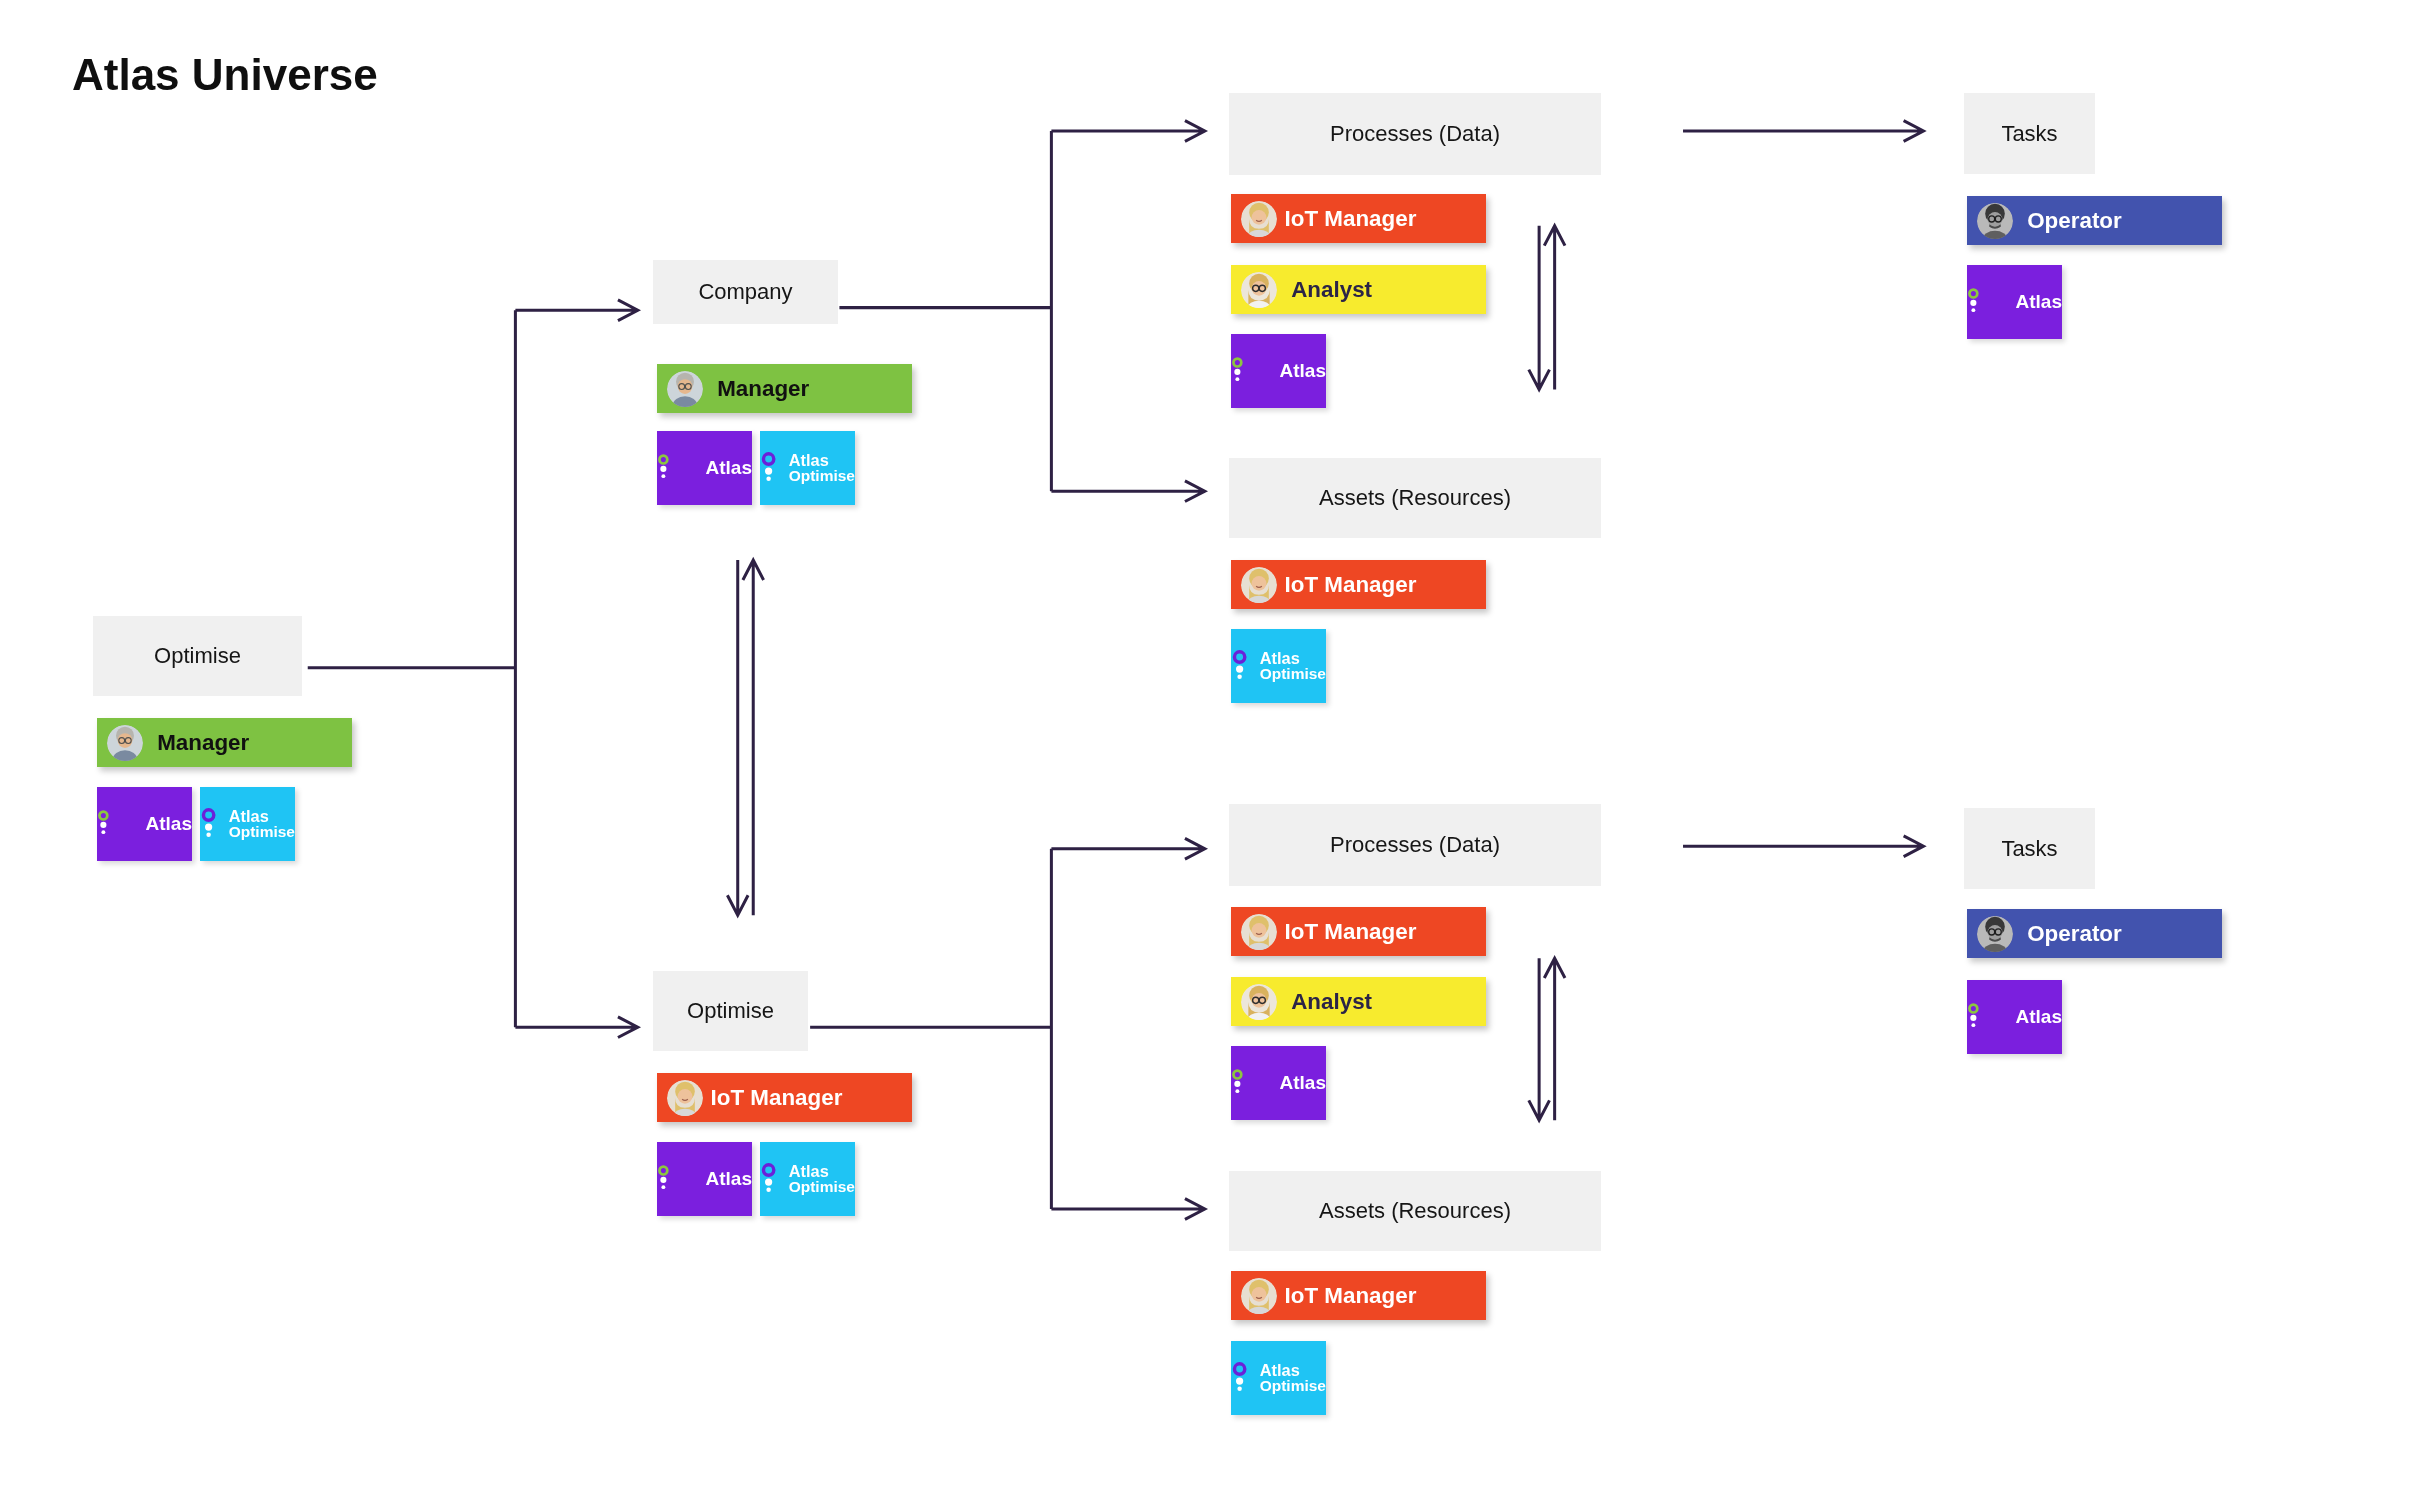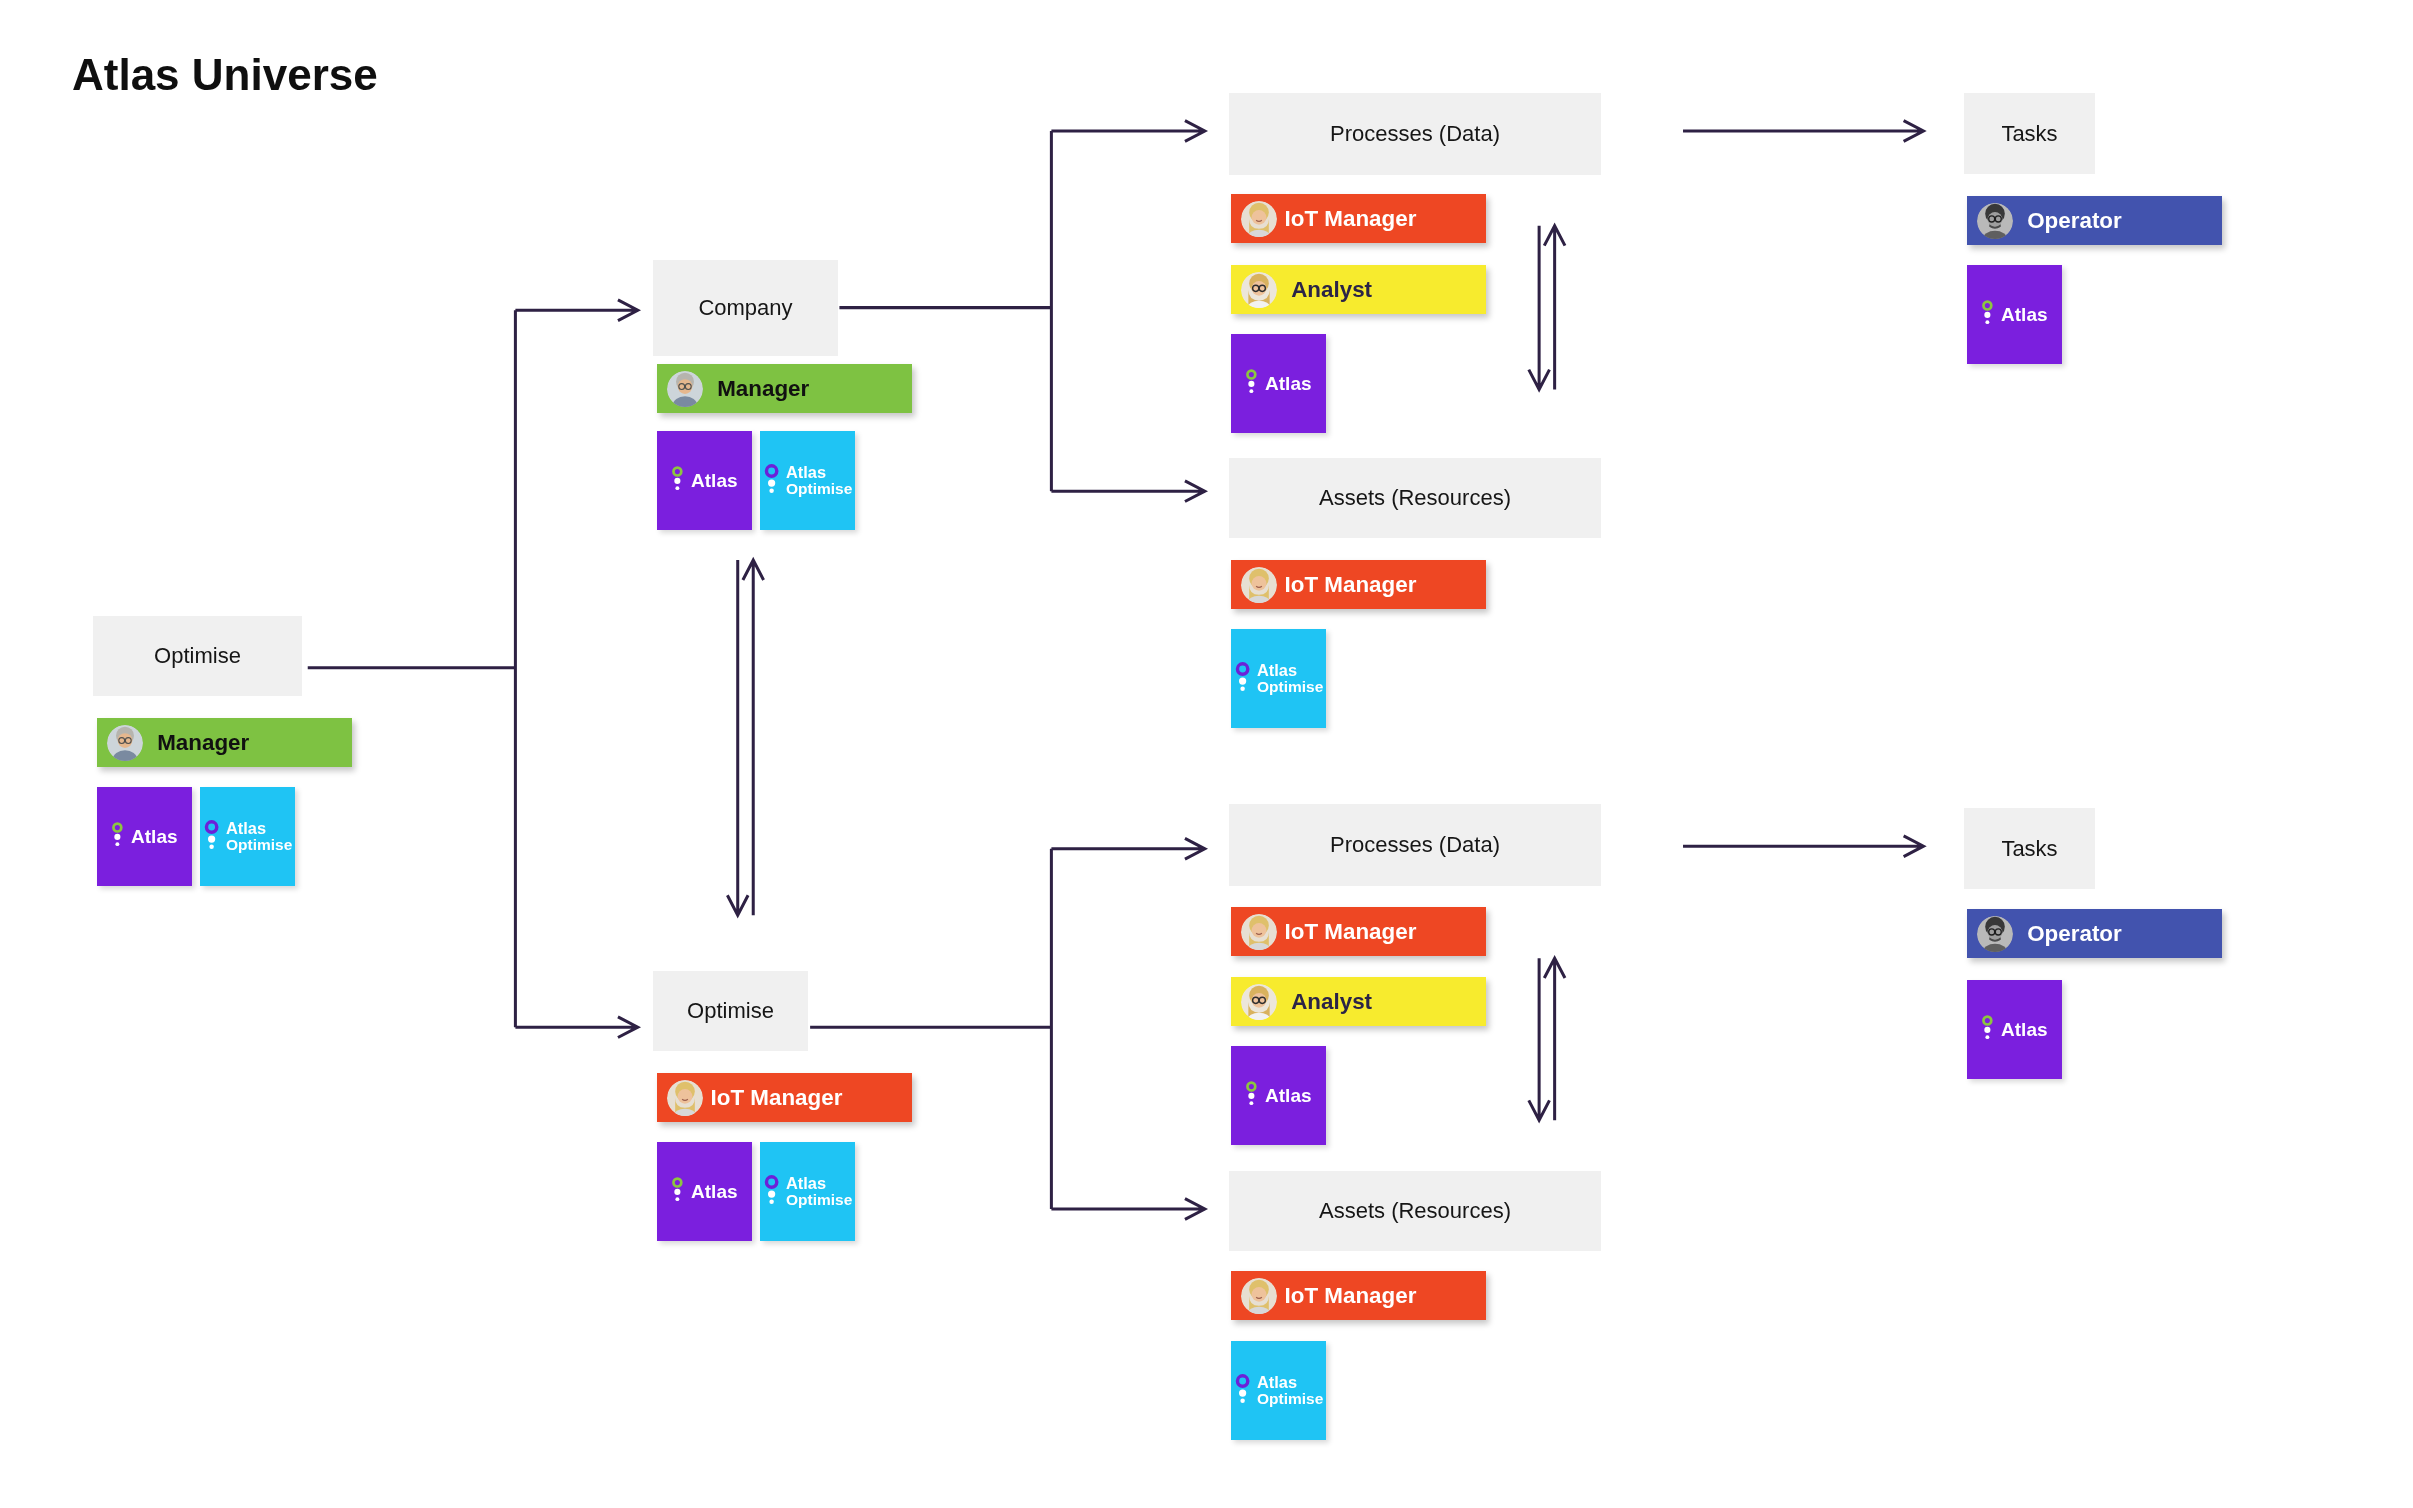--- a/index.html
+++ b/index.html
@@ -18,21 +18,21 @@
   .node-header{position:absolute;background:var(--header-gray);display:flex;align-items:center;justify-content:center;
     font-size:22px;font-weight:400;color:var(--header-text);white-space:nowrap;}
   .badge{position:absolute;width:255px;height:49px;display:flex;align-items:center;gap:14.7px;padding-left:9.5px;box-sizing:border-box;
     box-shadow:3.4px 4.3px 6px rgba(0,0,0,0.22);}
   .badge .badge-label{font-size:22.4px;font-weight:700;white-space:nowrap;}
   .badge-green{background:var(--manager-green);} .badge-green .badge-label{color:var(--badge-text-dark);}
   .badge-orange{background:var(--iot-orange);gap:8px;} .badge-orange .badge-label{color:#ffffff;}
   .badge-yellow{background:var(--analyst-yellow);} .badge-yellow .badge-label{color:var(--analyst-text-navy);}
   .badge-indigo{background:var(--operator-indigo);} .badge-indigo .badge-label{color:#ffffff;}
   .avatar{width:36px;height:36px;border-radius:50%;flex:0 0 auto;display:block;}
-  .tile{position:absolute;width:95px;height:99px;display:flex;align-items:center;justify-content:center;gap:2.6px;
+  .tile{position:absolute;width:95px;height:74px;display:flex;align-items:center;justify-content:space-between;gap:2.6px;
     box-shadow:2.6px 3.4px 5.2px rgba(0,0,0,0.15);box-sizing:border-box;}
   .tile-purple{background:var(--atlas-purple);}
   .tile-cyan{background:var(--optimise-cyan);}
   .tile .mark{display:block;flex:0 0 auto;}
   .tile-text{color:#fff;font-size:19px;font-weight:700;white-space:nowrap;}
   .tile-text-2{display:flex;flex-direction:column;line-height:1.02;}
   .tile-text-2 span{color:#fff;font-weight:700;white-space:nowrap;}
   .tile-text-2 .l1{font-size:16.4px;} .tile-text-2 .l2{font-size:15.5px;}
   .defs-hidden{position:absolute;width:0;height:0;overflow:hidden;}
 </style>
@@ -114,21 +114,21 @@
     <path d="M1804 452 V262 M1792 285 L1804 262 L1816 285"></path>
     <path d="M1786 1112 V1300 M1774 1277 L1786 1300 L1798 1277"></path>
     <path d="M1804 1300 V1112 M1792 1135 L1804 1112 L1816 1135"></path>
     <path d="M1953 152 H2232 M2209 140 L2232 152 L2209 164"></path>
     <path d="M1953 982 H2232 M2209 970 L2232 982 L2209 994"></path>
   </svg>
 
   <div class="node-header" style="left:93px;top:616px;width:209px;height:80px">
       <span>Optimise</span>
     </div>
-  <div class="node-header" style="left:653px;top:260px;width:185px;height:96px">
+  <div class="node-header" style="left:653px;top:260px;width:185px;height:64px">
       <span>Company</span>
     </div>
   <div class="node-header" style="left:653px;top:971px;width:155px;height:80px">
       <span>Optimise</span>
     </div>
   <div class="node-header" style="left:1229px;top:93px;width:372px;height:82px">
       <span>Processes (Data)</span>
     </div>
   <div class="node-header" style="left:1229px;top:458px;width:372px;height:80px">
       <span>Assets (Resources)</span>

